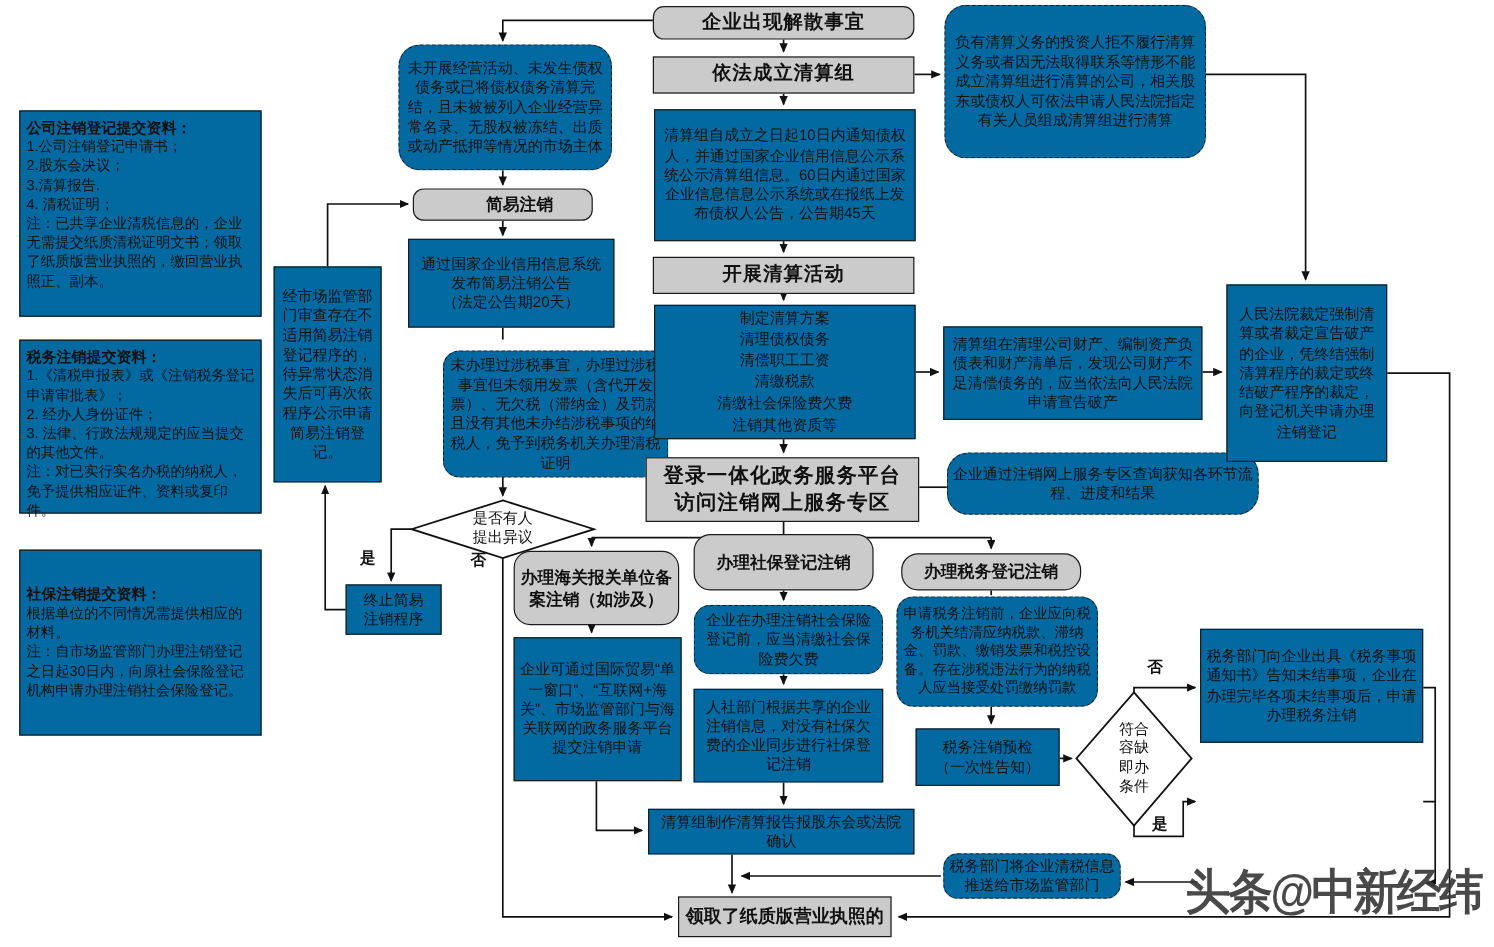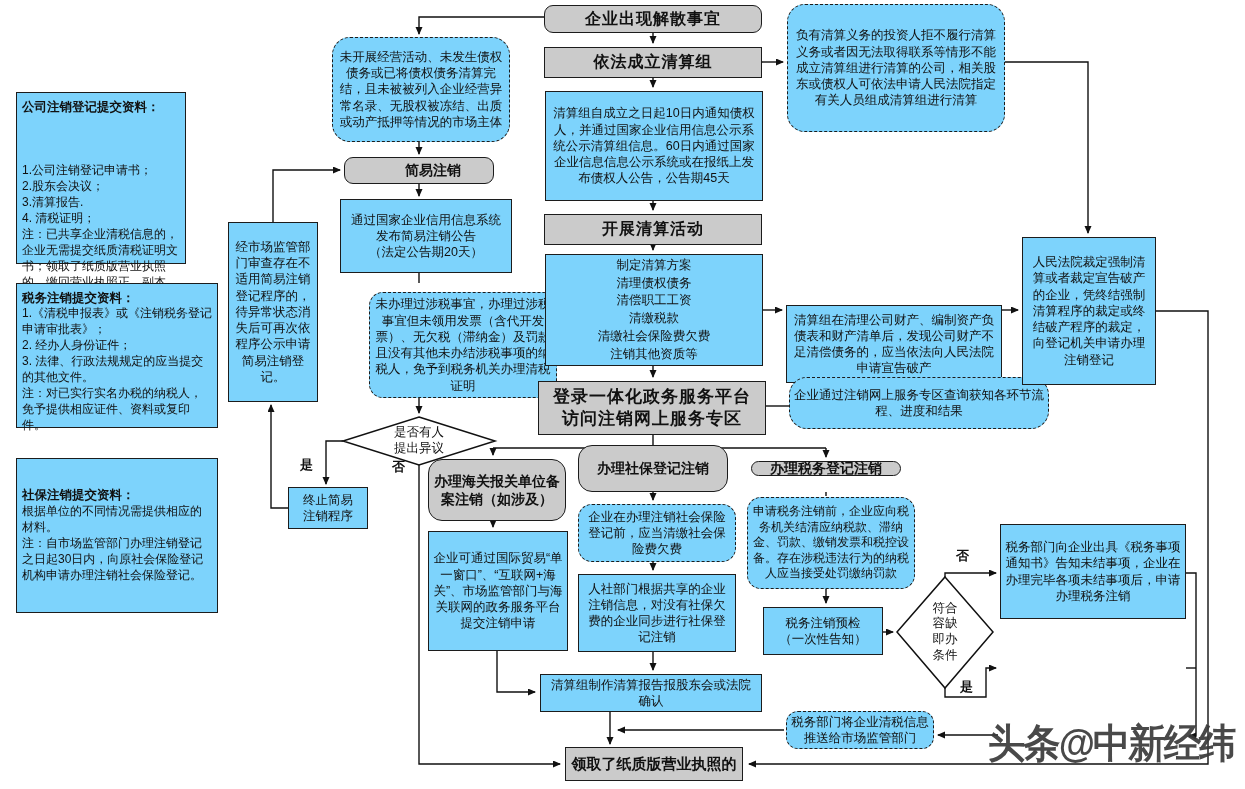--- a/index.html
+++ b/index.html
@@ -2,21 +2,21 @@
 <html><head>
 <meta charset="utf-8">
 <style>
   html,body{margin:0;padding:0;background:#fff;}
   #canvas{position:relative;width:1245px;height:789px;background:#fff;overflow:hidden;
           font-family:"Liberation Sans","DejaVu Sans",sans-serif;color:#111;}
   #wires{position:absolute;left:0;top:0;z-index:1;}
   .ln{stroke:#111;stroke-width:1.4;fill:none;}
   .dia{fill:#fff;stroke:#111;stroke-width:1.5;}
   .node{position:absolute;box-sizing:border-box;display:flex;align-items:center;justify-content:center;
-        text-align:center;border:1.6px solid #1c1c1c;background:#7dd3fc;font-size:12.5px;line-height:1.3;
+        text-align:center;border:1.6px solid #1c1c1c;background:#0369a1;font-size:12.5px;line-height:1.3;
         padding:2px 4px;z-index:2;}
   .gray{background:#cbcbcb;}
   .big{font-size:16px;font-weight:bold;letter-spacing:1px;}
   .hdr{font-size:14px;font-weight:bold;}
   .rounded{border-radius:9px;}
   .rounded-lg{border-radius:14px;}
   .dashed{border-style:dashed;border-width:1.5px;border-radius:18px;}
   .pre{white-space:pre-line;}
   .note{flex-direction:column;align-items:flex-start;justify-content:flex-start;text-align:left;padding:6px 5px;}
   .vcenter{justify-content:center;}
@@ -87,21 +87,21 @@
     <polyline class="ln" points="273,222 273,170 340,170" marker-end="url(#arr)"></polyline>
     <line class="ln" x1="419" y1="142" x2="419" y2="154" marker-end="url(#arr)"></line>
     <line class="ln" x1="419" y1="184" x2="419" y2="196" marker-end="url(#arr)"></line>
     <line class="ln" x1="419" y1="273" x2="419" y2="283"></line>
     <line class="ln" x1="419" y1="390" x2="419" y2="413" marker-end="url(#arr)"></line>
 
     <polygon class="dia" points="419,417 495,441 419,465 343,441"></polygon>
     <polygon class="dia" points="945,577 993,632 945,688 897,632"></polygon>
   </svg>
 
-  <div class="node note" style="left:16px;top:92px;width:170px;height:172px;gap:48px;">
+  <div class="node note" style="left:16px;top:92px;width:202px;height:172px;">
     <div class="note-title">公司注销登记提交资料：</div>
     <div class="note-body">1.公司注销登记申请书；
 2.股东会决议；
 3.清算报告.
 4. 清税证明；
 注：已共享企业清税信息的，企业无需提交纸质清税证明文书；领取了纸质版营业执照的，缴回营业执照正、副本。</div>
   </div>
   <div class="node note" style="left:16px;top:283px;width:202px;height:145px;">
     <div class="note-title">税务注销提交资料：</div>
     <div class="note-body">1.《清税申报表》或《注销税务登记申请审批表》；
@@ -134,27 +134,27 @@
   <div class="node gray big" style="left:544px;top:214px;width:218px;height:31px;">开展清算活动</div>
   <div class="node pre" style="left:545px;top:254px;width:218px;height:112px;line-height:1.42;">制定清算方案
 清理债权债务
 清偿职工工资
 清缴税款
 清缴社会保险费欠费
 注销其他资质等</div>
   <div class="node gray login pre" style="left:538px;top:381px;width:228px;height:54px;">登录一体化政务服务平台
 访问注销网上服务专区</div>
 
-  <div class="node" style="left:786px;top:272px;width:216px;height:78px;margin-top:33px;">清算组在清理公司财产、编制资产负债表和财产清单后，发现公司财产不足清偿债务的，应当依法向人民法院申请宣告破产</div>
+  <div class="node" style="left:786px;top:272px;width:216px;height:78px;">清算组在清理公司财产、编制资产负债表和财产清单后，发现公司财产不足清偿债务的，应当依法向人民法院申请宣告破产</div>
   <div class="node dashed" style="left:789px;top:377px;width:260px;height:52px;">企业通过注销网上服务专区查询获知各环节流程、进度和结果</div>
   <div class="node" style="left:1022px;top:237px;width:134px;height:148px;">人民法院裁定强制清算或者裁定宣告破产的企业，凭终结强制清算程序的裁定或终结破产程序的裁定，向登记机关申请办理注销登记</div>
 
   <div class="node gray hdr rounded-lg" style="left:428px;top:459px;width:138px;height:62px;">办理海关报关单位备案注销（如涉及）</div>
   <div class="node gray hdr rounded-lg" style="left:578px;top:445px;width:150px;height:47px;">办理社保登记注销</div>
-  <div class="node gray hdr rounded-lg" style="left:751px;top:461px;width:150px;height:15px;">办理税务登记注销</div>
+  <div class="node gray hdr rounded-lg" style="left:751px;top:461px;width:150px;height:31px;">办理税务登记注销</div>
 
   <div class="node" style="left:428px;top:531px;width:140px;height:120px;">企业可通过国际贸易“单一窗口”、“互联网+海关”、市场监管部门与海关联网的政务服务平台提交注销申请</div>
   <div class="node dashed" style="left:578px;top:504px;width:158px;height:58px;border-radius:14px;">企业在办理注销社会保险登记前，应当清缴社会保险费欠费</div>
   <div class="node" style="left:578px;top:574px;width:158px;height:78px;">人社部门根据共享的企业注销信息，对没有社保欠费的企业同步进行社保登记注销</div>
   <div class="node dashed" style="left:747px;top:497px;width:168px;height:92px;border-radius:14px;font-size:12px;">申请税务注销前，企业应向税务机关结清应纳税款、滞纳金、罚款、缴销发票和税控设备。存在涉税违法行为的纳税人应当接受处罚缴纳罚款</div>
   <div class="node pre" style="left:763px;top:607px;width:120px;height:48px;">税务注销预检
 （一次性告知）</div>
   <div class="dia-label" style="left:905px;top:580px;width:80px;height:104px;">符合
 容缺
 即办

